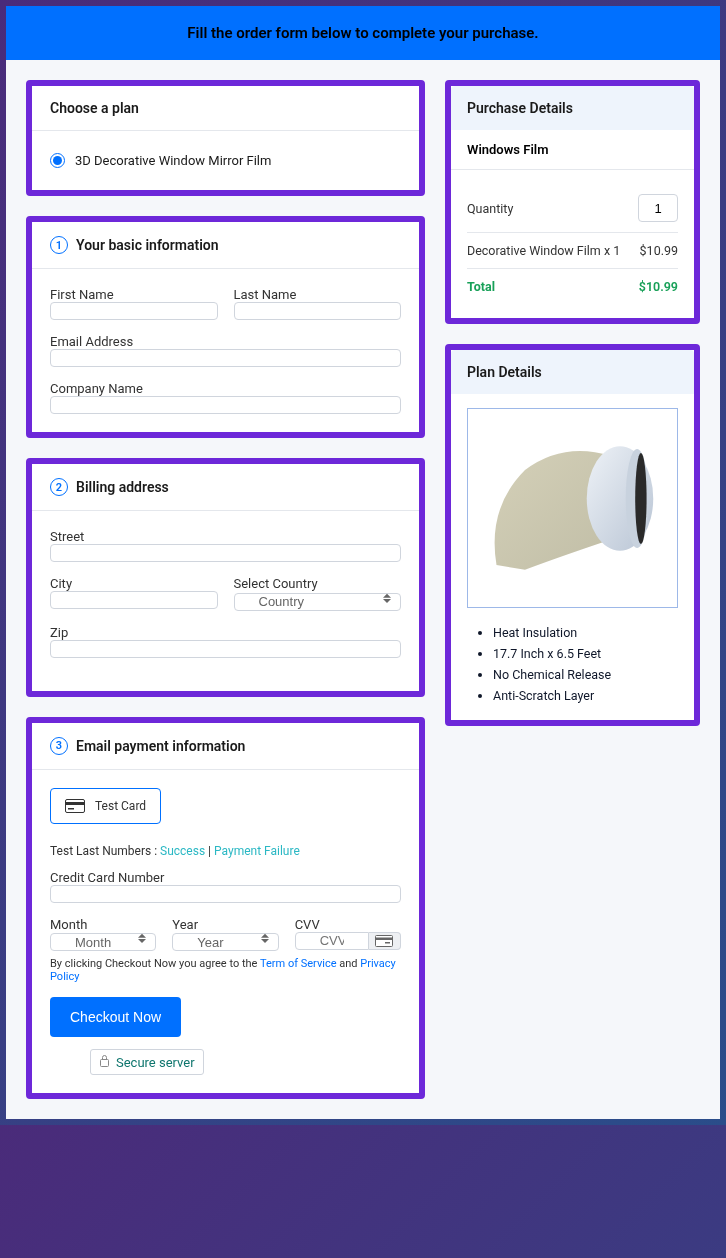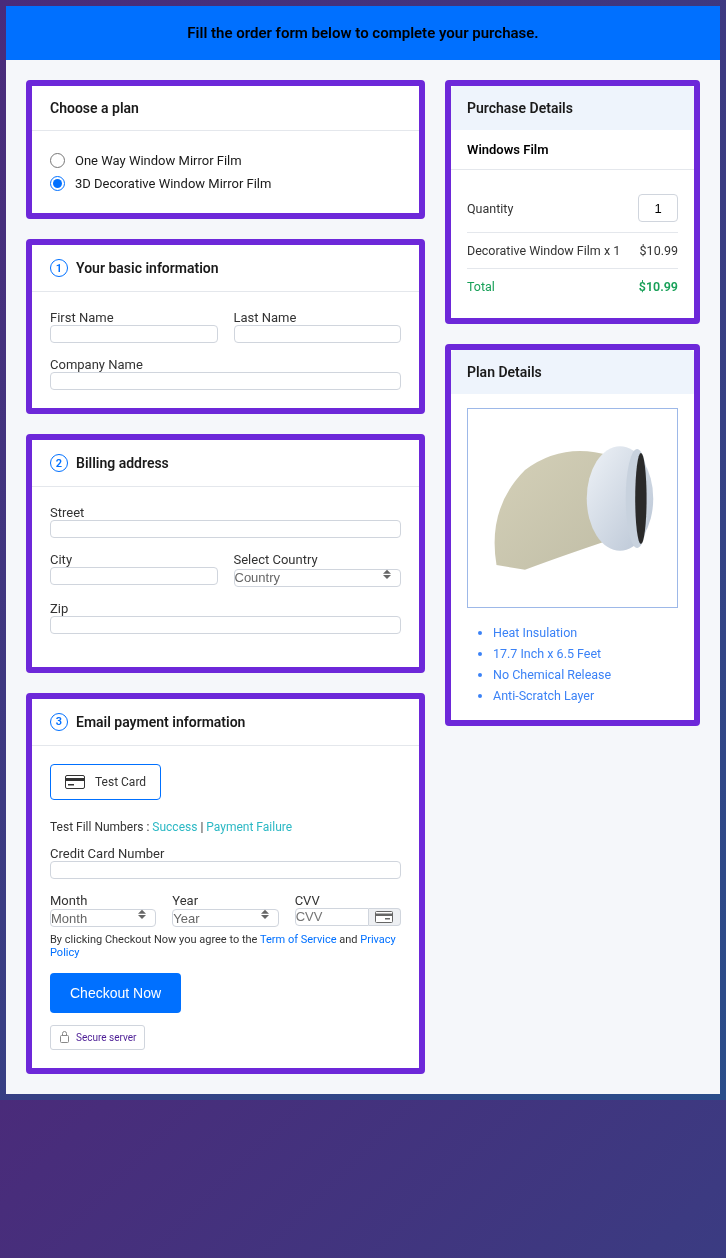--- a/index.html
+++ b/index.html
@@ -11,86 +11,88 @@
 .right { width: 255px; display: flex; flex-direction: column; gap: 20px; }
 .card { background: #fff; border: 6px solid #6d28d9; border-radius: 4px; }
 .card-header { padding: 14px 18px; border-bottom: 1px solid #e4e7ec; font-weight: 600; font-size: 14px; color: #1a1a1a; display: flex; align-items: center; gap: 8px; }
 .card-body { padding: 18px; }
 .step-num { display: inline-flex; align-items: center; justify-content: center; width: 18px; height: 18px; border: 1.5px solid #0070ff; border-radius: 50%; color: #0070ff; font-size: 11px; font-weight: 600; }
 .radio-row { display: flex; align-items: center; gap: 10px; padding: 4px 0; font-size: 13px; color: #1a1a1a; }
 .radio-row input[type=radio] { width: 15px; height: 15px; accent-color: #0070ff; }
 .form-row { display: flex; gap: 16px; margin-bottom: 14px; }
 .form-group { flex: 1; display: flex; flex-direction: column; }
 .form-label { font-size: 13px; color: #333; }
-.form-control { height: 18px; border: 1px solid #d0d5dd; border-radius: 4px; padding: 0 0; font-size: 13px; width: 100%; background: #fff; }
+.form-control { height: 18px; border: 1px solid #d0d5dd; border-radius: 4px; padding: 0 24px; font-size: 13px; width: 100%; background: #fff; }
 select.form-control { appearance: none; background-image: none; padding-right: 24px; color: #666; }
 .select-wrap { position: relative; }
 .select-wrap::after { content: ""; position: absolute; right: 10px; top: 50%; transform: translateY(-50%); width: 0; height: 0; border-left: 4px solid transparent; border-right: 4px solid transparent; border-top: 4px solid #666; }
 .select-wrap::before { content: ""; position: absolute; right: 10px; top: 50%; transform: translateY(-180%); width: 0; height: 0; border-left: 4px solid transparent; border-right: 4px solid transparent; border-bottom: 4px solid #666; }
 .pay-method { display: inline-flex; align-items: flex-start; gap: 10px; border: 1.5px solid #0070ff; border-radius: 4px; padding: 10px 14px; font-size: 12px; color: #333; margin-bottom: 20px; }
 .test-note { font-size: 12px; color: #333; margin-bottom: 12px; }
 .test-note a { color: #2bb8c4; text-decoration: none; }
 .test-note .sep { color: #333; }
 .cvv-group { display: flex; }
 .cvv-group input { border-radius: 4px 0 0 4px; flex:1; }
 .cvv-group .cvv-icon { width: 32px; border: 1px solid #d0d5dd; border-left: none; border-radius: 0 4px 4px 0; background: #eef0f3; display: flex; align-items: center; justify-content: center; }
 .agree { font-size: 11px; color: #333; margin: 6px 0 14px; }
 .agree a { color: #0070ff; text-decoration: none; }
 .btn-checkout { background: #0070ff; color: #fff; border: none; border-radius: 4px; padding: 12px 20px; font-size: 14px; font-weight: 500; cursor: pointer; }
-.secure { display: inline-flex; align-items: center; gap: 6px; border: 1px solid #d0d5dd; border-radius: 3px; padding: 4px 8px; font-size: 10px; color: #4c1d95; margin-top: 12px; }
+.secure { display: inline-flex; align-items: center; gap: 6px; border: 1px solid #d0d5dd; border-radius: 3px; padding: 4px 8px; font-size: 13px; color: #0f766e; margin-top: 12px; margin-left: 40px; }
 .safe-note { font-size: 11px; color: #333; margin-top: 10px; }
 .side-header { background: #eef4fc; padding: 14px 16px; font-weight: 600; font-size: 14px; color: #1a1a1a; border-radius: 4px 4px 0 0; }
 .sub-header { padding: 12px 16px; font-weight: 600; font-size: 13px; border-bottom: 1px solid #e4e7ec; }
 .side-body { padding: 14px 16px; }
 .side-row { display: flex; justify-content: space-between; align-items: center; padding: 10px 0; border-bottom: 1px solid #e4e7ec; font-size: 12.5px; color: #333; }
 .side-row:last-child { border-bottom: none; }
 .qty-input { width: 40px; height: 28px; border: 1px solid #d0d5dd; border-radius: 4px; text-align: center; font-size: 13px; }
-.total-row .tlabel { color: #18a058; font-weight: 400; }
+.total-row .tlabel { color: #18a058; font-weight: 700; }
 .total-row .tval { color: #18a058; font-weight: 600; }
 .plan-img { border: 1px solid #9db8e8; margin: 0 0 14px; height: 200px; background: #fff; display: flex; align-items: center; justify-content: center; }
 .plan-img svg { width: 100%; height: 100%; }
-.feat-list { list-style: disc; padding-left: 26px; font-size: 12.5px; color: #3b82f6; }
+.feat-list { list-style: disc; padding-left: 26px; font-size: 12.5px; color: #0f172a; }
 .feat-list li { padding: 3px 0; }
 .card-icon svg { display:block; }
 </style>
 </head>
 <body>
 
 <div class="page">
   <div class="banner">Fill the order form below to complete your purchase.</div>
   <div class="content">
     <div class="left">
 
       <div class="card">
         <div class="card-header">Choose a plan</div>
         <div class="card-body">
           <label class="radio-row">
-            <input type="radio" name="plan" style="">
-            <span>One Way Window Mirror Film</span>
-          </label>
-          <label class="radio-row">
             <input type="radio" name="plan" checked="" style="">
             <span>3D Decorative Window Mirror Film</span>
           </label>
         </div>
       </div>
 
       <div class="card">
         <div class="card-header">
           <span class="step-num">1</span>
           <span>Your basic information</span>
         </div>
         <div class="card-body">
           <div class="form-row">
             <div class="form-group">
               <label class="form-label">First Name</label>
               <input class="form-control" style="">
             </div>
             <div class="form-group">
               <label class="form-label">Last Name</label>
+              <input class="form-control" style="">
+            </div>
+          </div>
+          <div class="form-row">
+            <div class="form-group">
+              <label class="form-label">Email Address</label>
               <input class="form-control" style="">
             </div>
           </div>
           <div class="form-row" style="margin-bottom:0">
             <div class="form-group">
               <label class="form-label">Company Name</label>
               <input class="form-control" style="">
             </div>
           </div>
         </div>
@@ -141,21 +143,21 @@
             <span class="card-icon">
               <svg width="20" height="14" viewBox="0 0 20 14">
                   <rect x="0.5" y="0.5" width="19" height="13" rx="1.5" fill="#fff" stroke="#333"></rect>
                   <rect x="0" y="3" width="20" height="3" fill="#333"></rect>
                   <rect x="3" y="9" width="6" height="1.5" fill="#333"></rect>
                 </svg>
             </span>
             <span>Test  Card</span>
           </div>
           <div class="test-note">
-            <span>Test Fill Numbers : </span><a href="#">Success</a> <span class="sep">|</span> <a href="#">Payment Failure</a>
+            <span>Test Last Numbers : </span><a href="#">Success</a> <span class="sep">|</span> <a href="#">Payment Failure</a>
           </div>
           <div class="form-row">
             <div class="form-group">
               <label class="form-label">Credit Card Number</label>
               <input class="form-control" style="">
             </div>
           </div>
           <div class="form-row" style="margin-bottom:6px">
             <div class="form-group">
               <label class="form-label">Month</label>

